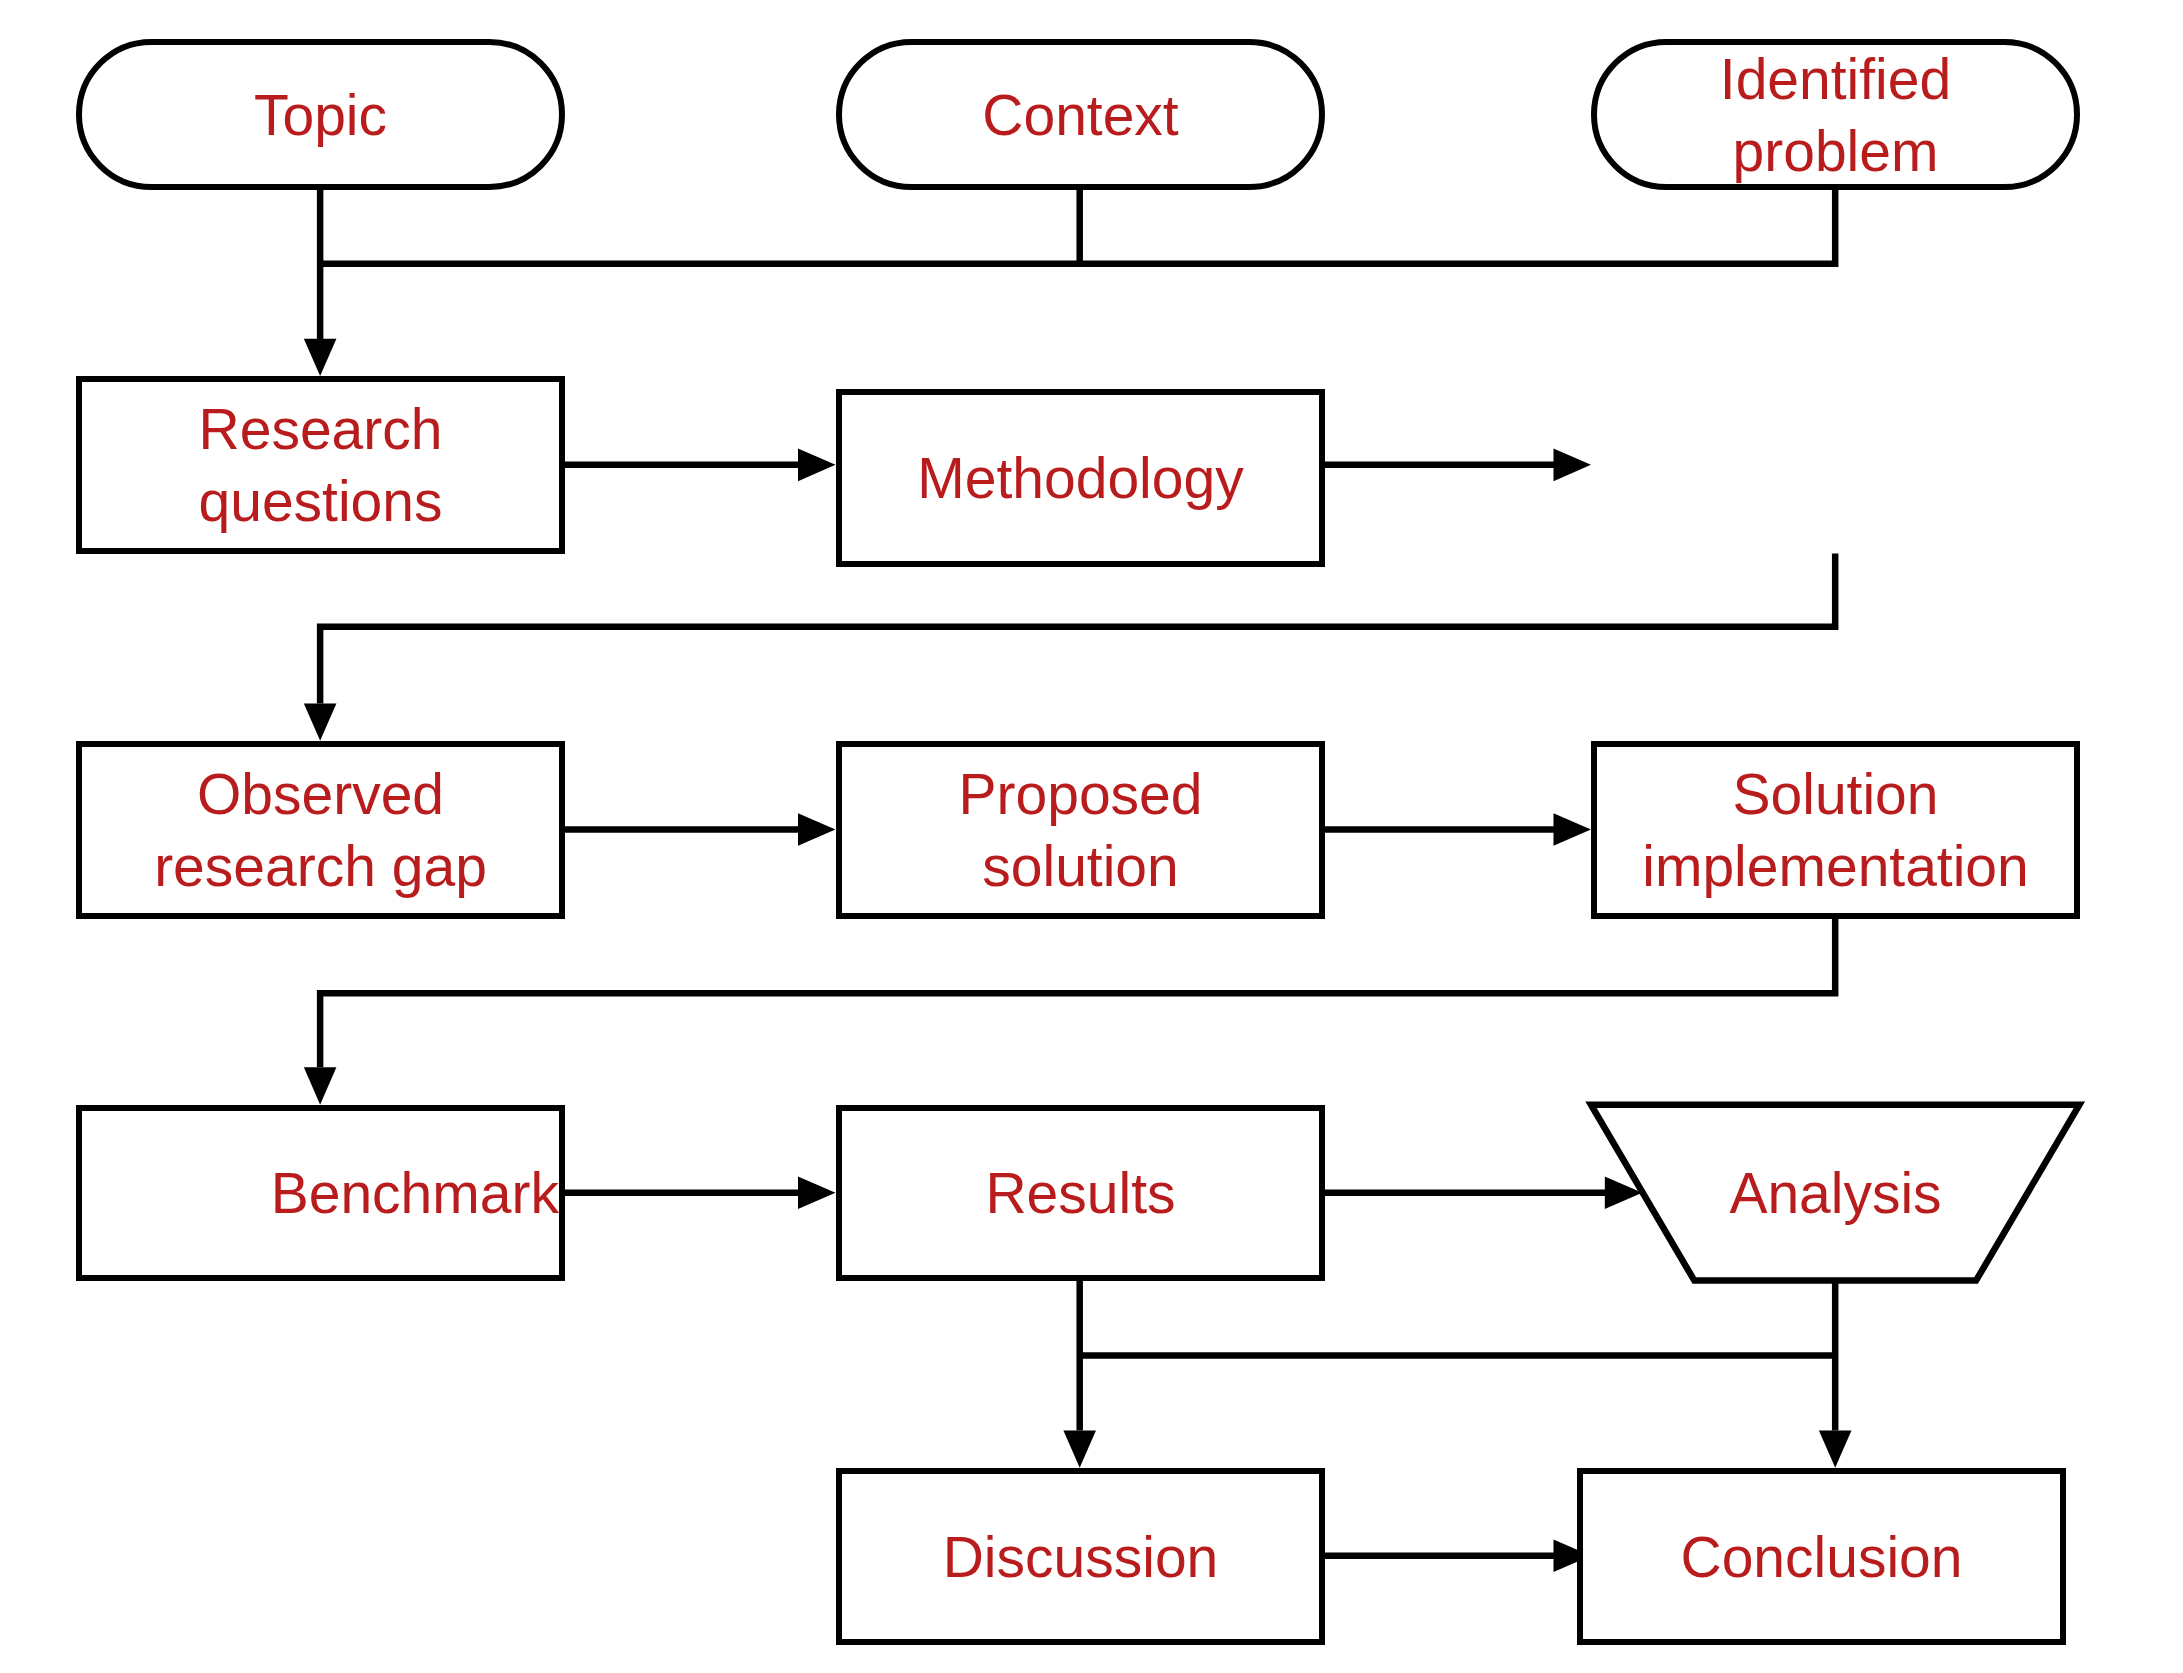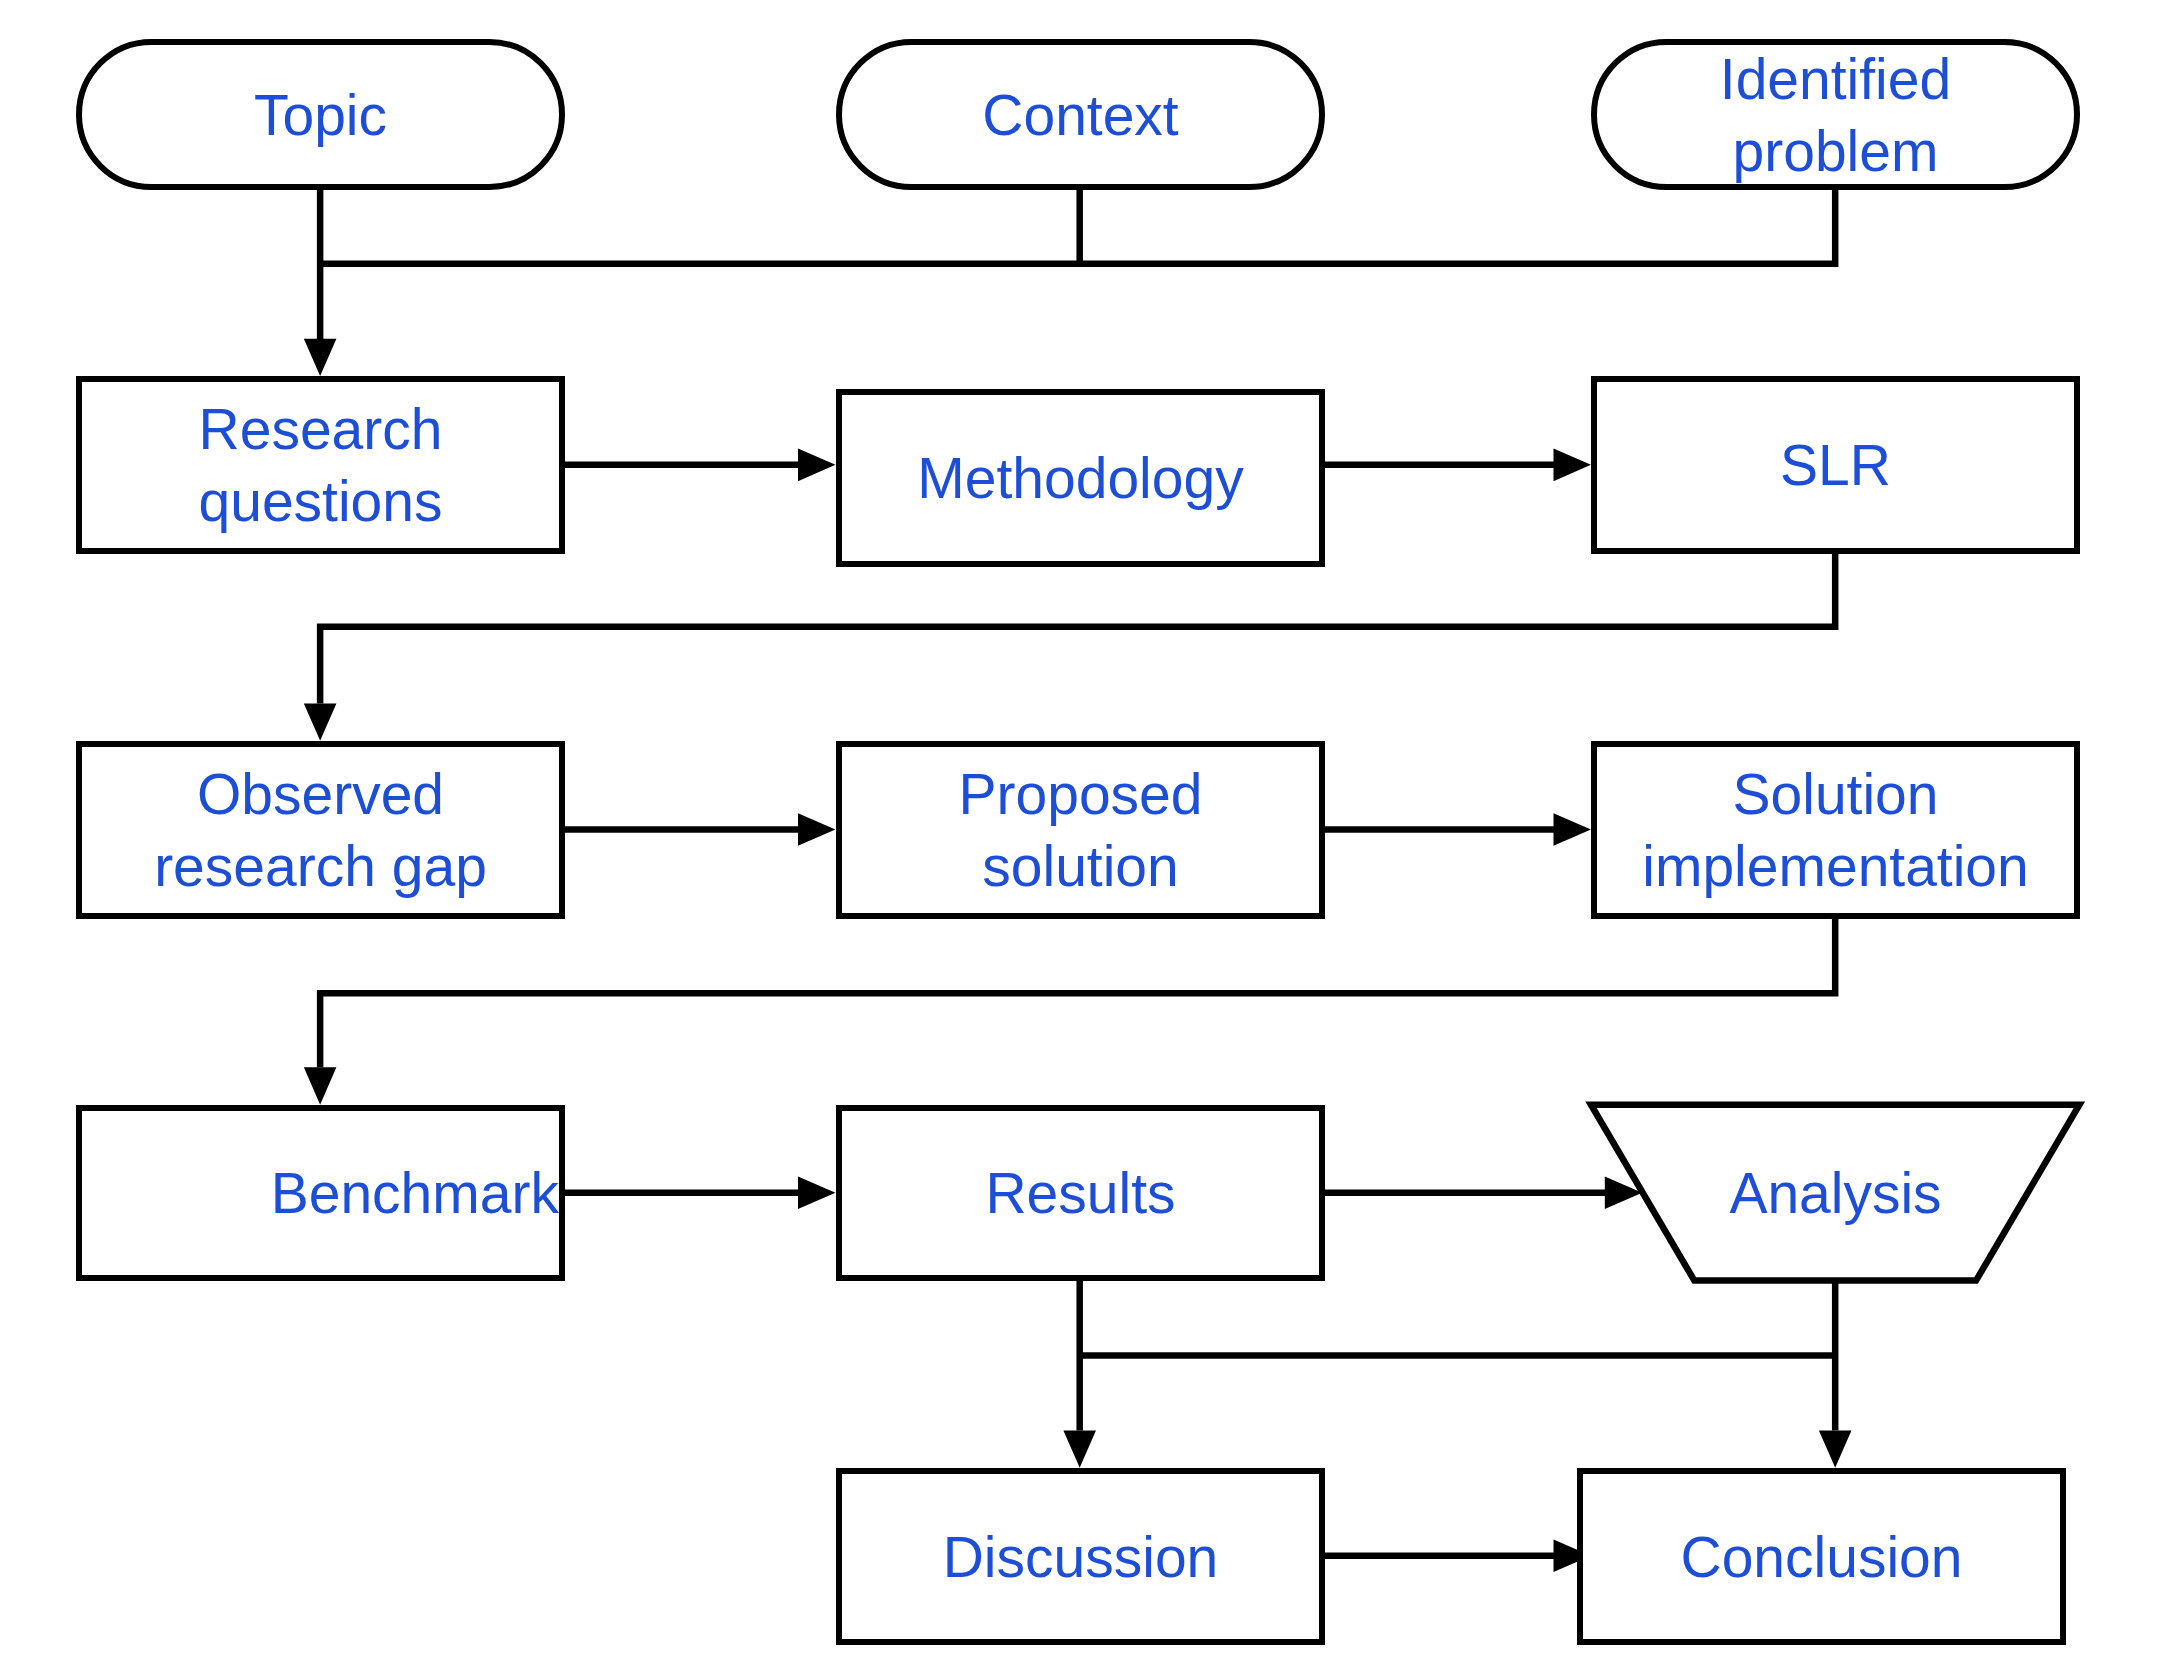--- a/index.html
+++ b/index.html
@@ -6,21 +6,21 @@
     margin: 0;
     padding: 0;
     background: #ffffff;
   }
   #stage {
     position: relative;
     width: 2183px;
     height: 1673px;
     background: #ffffff;
     font-family: "Liberation Sans", "DejaVu Sans", sans-serif;
-    color: #1d4ed8;
+    color: #b91c1c;
     overflow: hidden;
   }
   #connector-layer {
     position: absolute;
     left: 0;
     top: 0;
     width: 2183px;
     height: 1673px;
   }
   .node {
@@ -110,23 +110,20 @@
   <div class="node stadium w-identified" style="left:1591px; top:39px; width:489px; height:151px;">
     <span class="label">Identified problem</span>
   </div>
 
   <div class="node rect w-research-q" style="left:76px; top:376px; width:489px; height:178px;">
     <span class="label">Research questions</span>
   </div>
   <div class="node rect" style="left:836px; top:376px; width:489px; height:178px;margin-top:13px;">
     <span class="label">Methodology</span>
   </div>
-  <div class="node rect" style="left:1591px; top:376px; width:489px; height:178px;">
-    <span class="label">SLR</span>
-  </div>
 
   <div class="node rect w-observed" style="left:76px; top:741px; width:489px; height:178px;">
     <span class="label">Observed research gap</span>
   </div>
   <div class="node rect w-proposed" style="left:836px; top:741px; width:489px; height:178px;">
     <span class="label">Proposed solution</span>
   </div>
   <div class="node rect w-solution-imp" style="left:1591px; top:741px; width:489px; height:178px;">
     <span class="label">Solution implementation</span>
   </div>

